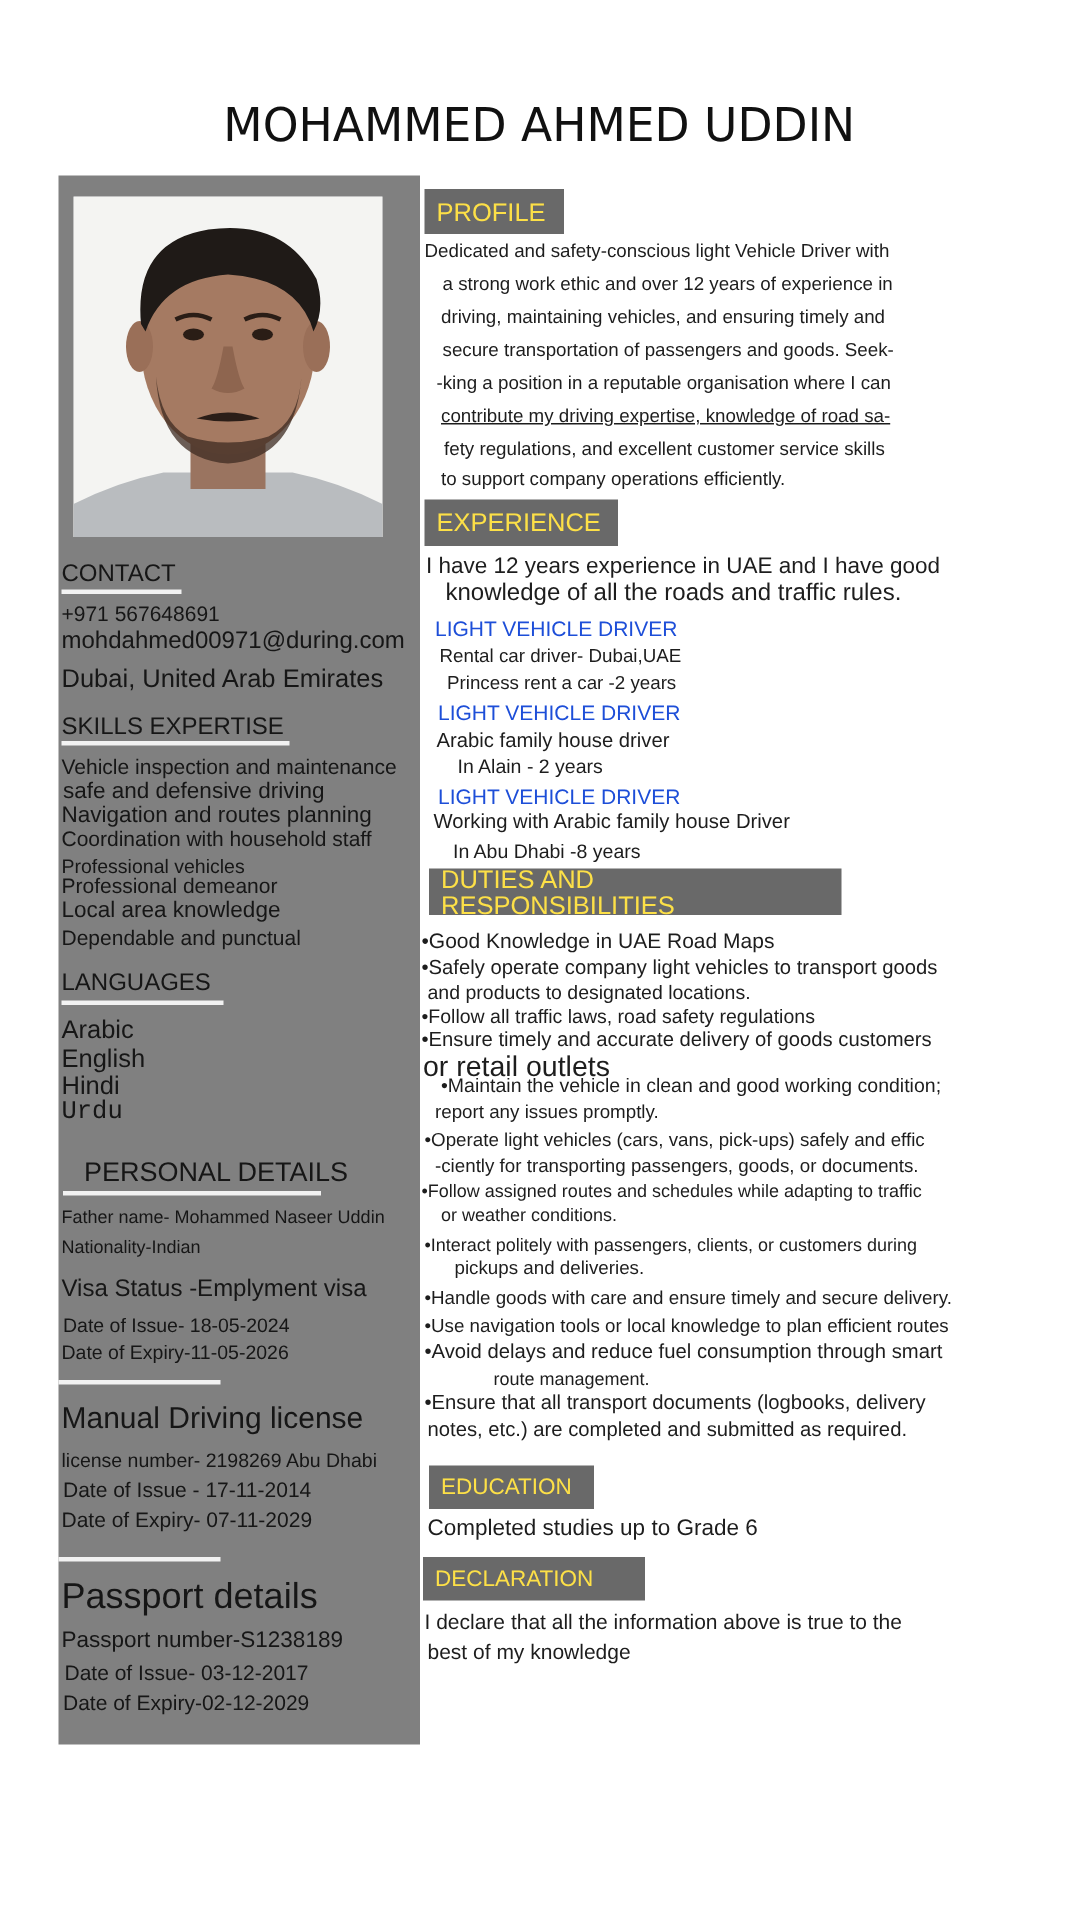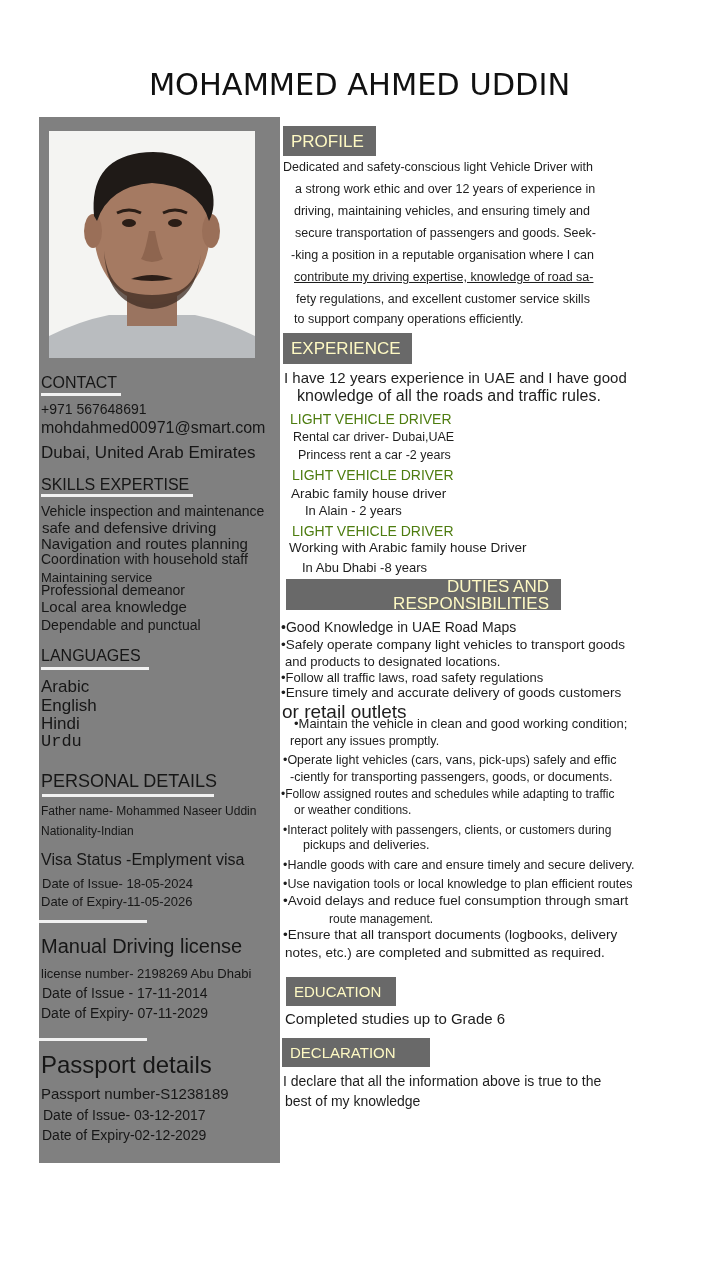--- a/index.html
+++ b/index.html
@@ -11,23 +11,23 @@
   .title {
     left: 0; width: 719px; top: 66px; text-align: center;
     font-family: "DejaVu Sans", sans-serif; font-size: 31px; letter-spacing: 0px; color: #111;
     transform: scaleX(0.98);
   }
   .sidebar { position: absolute; left: 39px; top: 117px; width: 241px; height: 1046px; background: #808080; }
   .photo-frame { position: absolute; left: 49px; top: 131px; width: 206px; height: 227px; background: #f3f3f3; overflow: hidden; }
   .sb { position: absolute; color: #161616; white-space: nowrap; }
   .sb-head { font-size: 16px; }
   .sb-rule { position: absolute; height: 3px; background: #f2f2f2; }
-  .hdr { position: absolute; background: #696969; color: #fef9c3; font-size: 17px; line-height: 1; padding: 0 12px 0 8px; box-sizing: border-box; display: flex; align-items: center; text-align: right; }
+  .hdr { position: absolute; background: #696969; color: #fde047; font-size: 17px; line-height: 1; padding: 0 12px 0 8px; box-sizing: border-box; display: flex; align-items: center; }
   .mt { position: absolute; color: #1d1d1d; white-space: nowrap; }
-  .gray { color: #4d7c0f; }
+  .gray { color: #1d4ed8; }
 </style>
 </head>
 <body>
 
 <div class="abs title">MOHAMMED AHMED UDDIN</div>
 
 <div class="sidebar"></div>
 
 <div class="photo-frame">
   <svg width="206" height="227" viewBox="0 0 206 227">
@@ -44,42 +44,42 @@
     <ellipse cx="126" cy="92" rx="7" ry="4" fill="#2a1d16"></ellipse>
     <path d="M68 82 Q80 76 92 82" stroke="#2a1d16" stroke-width="3" fill="none"></path>
     <path d="M114 82 Q126 76 138 82" stroke="#2a1d16" stroke-width="3" fill="none"></path>
     <path d="M100 100 Q96 122 92 128 Q103 134 114 128 Q110 122 106 100" fill="#8e654f"></path>
   </svg>
 </div>
 
 <div class="sb sb-head" style="left:41px; top:374px;">CONTACT</div>
 <div class="sb-rule" style="left:41px; top:393px; width:80px;"></div>
 <div class="sb" style="left:41px; top:401px; font-size:14px;">+971 567648691</div>
-<div class="sb" style="left:41px; top:419px; font-size:16px;">mohdahmed00971@smart.com</div>
+<div class="sb" style="left:41px; top:419px; font-size:16px;">mohdahmed00971@during.com</div>
 <div class="sb" style="left:41px; top:443px; font-size:17px;">Dubai, United Arab Emirates</div>
 
 <div class="sb sb-head" style="left:41px; top:476px;">SKILLS EXPERTISE</div>
 <div class="sb-rule" style="left:41px; top:494px; width:152px;"></div>
 <div class="sb" style="left:41px; top:503px; font-size:14px;">Vehicle inspection and maintenance</div>
 <div class="sb" style="left:42px; top:519px; font-size:15px;">safe and defensive driving</div>
 <div class="sb" style="left:41px; top:535px; font-size:15px;">Navigation and routes planning</div>
 <div class="sb" style="left:41px; top:551px; font-size:14px;">Coordination with household staff</div>
-<div class="sb" style="left:41px; top:570px; font-size:13px;">Maintaining service</div>
+<div class="sb" style="left:41px; top:570px; font-size:13px;">Professional vehicles</div>
 <div class="sb" style="left:41px; top:582px; font-size:14px;">Professional demeanor</div>
 <div class="sb" style="left:41px; top:598px; font-size:15px;">Local area knowledge</div>
 <div class="sb" style="left:41px; top:617px; font-size:14px;">Dependable and punctual</div>
 
 <div class="sb" style="left:41px; top:647px; font-size:16px;">LANGUAGES</div>
 <div class="sb-rule" style="left:41px; top:667px; width:108px;"></div>
 <div class="sb" style="left:41px; top:677px; font-size:17px;">Arabic</div>
 <div class="sb" style="left:41px; top:696px; font-size:17px;">English</div>
 <div class="sb" style="left:41px; top:714px; font-size:17px;">Hindi</div>
 <div class="sb" style="left:41px; top:732px; font-size:17px;font-family:Liberation Mono, monospace;">Urdu</div>
 
-<div class="sb" style="left:41px; top:771px; font-size:18px;">PERSONAL DETAILS</div>
+<div class="sb" style="left:56px; top:771px; font-size:18px;">PERSONAL DETAILS</div>
 <div class="sb-rule" style="left:42px; top:794px; width:172px;"></div>
 <div class="sb" style="left:41px; top:804px; font-size:12px;">Father name- Mohammed Naseer Uddin</div>
 <div class="sb" style="left:41px; top:824px; font-size:12px;">Nationality-Indian</div>
 
 <div class="sb" style="left:41px; top:851px; font-size:16px;">Visa Status -Emplyment visa</div>
 <div class="sb" style="left:42px; top:876px; font-size:13px;">Date of Issue- 18-05-2024</div>
 <div class="sb" style="left:41px; top:894px; font-size:13px;">Date of Expiry-11-05-2026</div>
 <div class="sb-rule" style="left:39px; top:920px; width:108px;"></div>
 
 <div class="sb" style="left:41px; top:935px; font-size:20px;">Manual Driving license</div>

